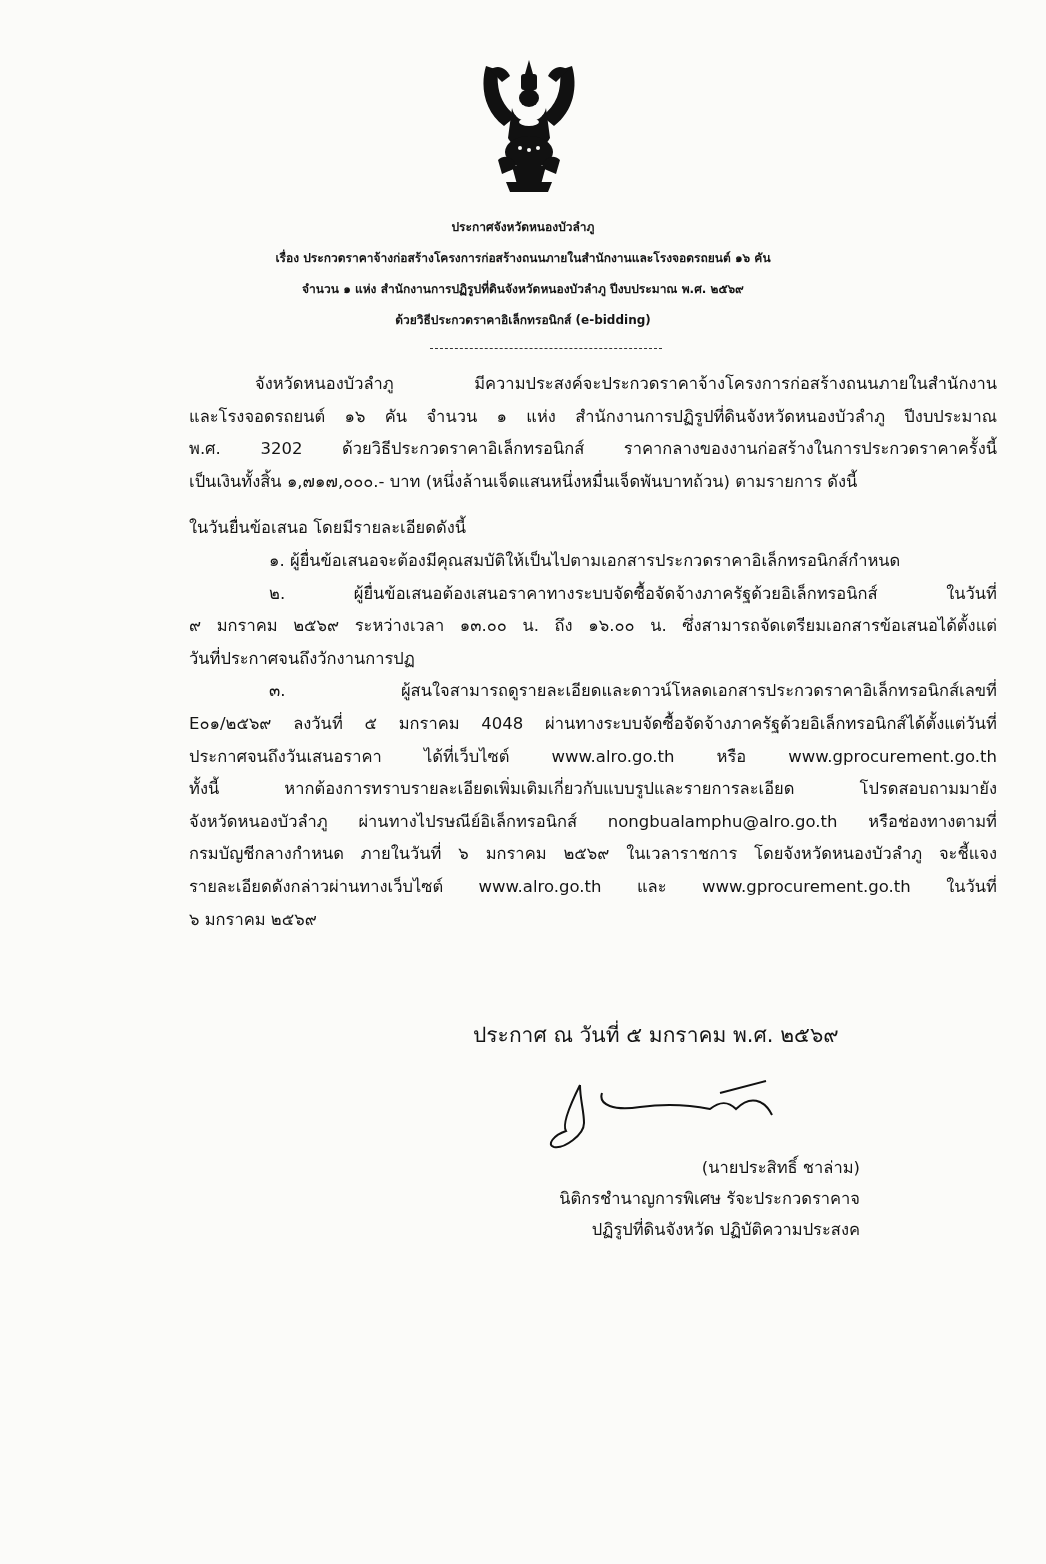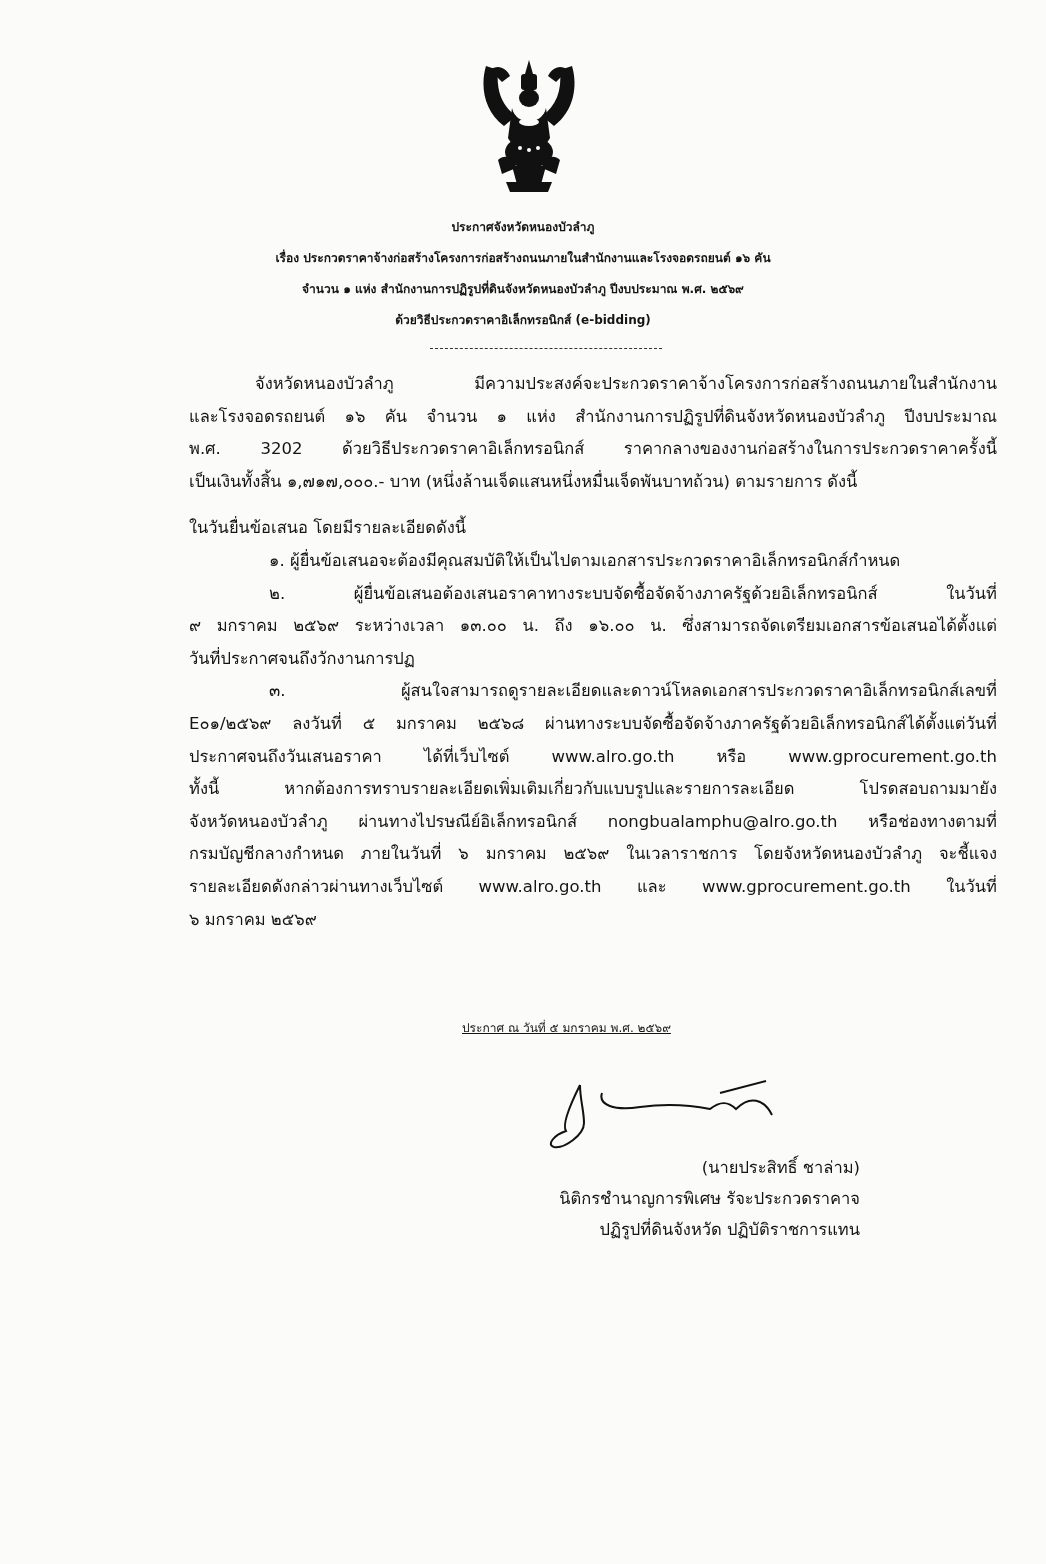--- a/index.html
+++ b/index.html
@@ -12,21 +12,21 @@
   .emblem { position: absolute; left: 476px; top: 56px; width: 106px; height: 140px; }
   .title-block { position: absolute; left: 120px; top: 212px; width: 806px; text-align: center; }
   .title-line { font-size: 12px; font-weight: bold; line-height: 31px; white-space: nowrap; }
   .rule { position: absolute; left: 430px; top: 348px; width: 232px; border-top: 1px dashed #333; }
   .body { position: absolute; left: 143px; top: 368px; width: 808px; font-size: 16.5px; line-height: 32.6px; margin-left: 46px; }
   .line { white-space: nowrap; overflow: hidden; height: 32.6px; }
   .justify { text-align: justify; text-align-last: justify; }
   .indent { padding-left: 66px; }
   .item-indent { padding-left: 80px; }
   .gap { height: 14px; }
-  .date-line { position: absolute; left: 462px; top: 1018px; font-size: 12px; white-space: nowrap; text-decoration: underline; }
+  .date-line { position: absolute; left: 473px; top: 1018px; font-size: 21px; white-space: nowrap; }
   .signature { position: absolute; left: 540px; top: 1075px; width: 270px; height: 80px; }
   .signer { position: absolute; left: 460px; top: 1152px; width: 400px; text-align: right; font-size: 16.5px; line-height: 31px; }
   .signer div { white-space: nowrap; }
 </style>
 </head>
 <body>
 
 <div class="page">
 
   <svg class="emblem" viewBox="0 0 106 140">
@@ -67,35 +67,35 @@
     <div class="line justify">และโรงจอดรถยนต์ ๑๖ คัน จำนวน ๑ แห่ง สำนักงานการปฏิรูปที่ดินจังหวัดหนองบัวลำภู ปีงบประมาณ</div>
     <div class="line justify">พ.ศ. 3202 ด้วยวิธีประกวดราคาอิเล็กทรอนิกส์ ราคากลางของงานก่อสร้างในการประกวดราคาครั้งนี้</div>
     <div class="line">เป็นเงินทั้งสิ้น ๑,๗๑๗,๐๐๐.- บาท (หนึ่งล้านเจ็ดแสนหนึ่งหมื่นเจ็ดพันบาทถ้วน) ตามรายการ ดังนี้</div>
     <div class="gap"></div>
     <div class="line">ในวันยื่นข้อเสนอ โดยมีรายละเอียดดังนี้</div>
     <div class="line item-indent">๑.  ผู้ยื่นข้อเสนอจะต้องมีคุณสมบัติให้เป็นไปตามเอกสารประกวดราคาอิเล็กทรอนิกส์กำหนด</div>
     <div class="line justify item-indent">๒. ผู้ยื่นข้อเสนอต้องเสนอราคาทางระบบจัดซื้อจัดจ้างภาครัฐด้วยอิเล็กทรอนิกส์ ในวันที่</div>
     <div class="line justify">๙  มกราคม ๒๕๖๙ ระหว่างเวลา ๑๓.๐๐ น. ถึง ๑๖.๐๐ น. ซึ่งสามารถจัดเตรียมเอกสารข้อเสนอได้ตั้งแต่</div>
     <div class="line">วันที่ประกาศจนถึงวักงานการปฏ</div>
     <div class="line justify item-indent">๓. ผู้สนใจสามารถดูรายละเอียดและดาวน์โหลดเอกสารประกวดราคาอิเล็กทรอนิกส์เลขที่</div>
-    <div class="line justify">E๐๑/๒๕๖๙ ลงวันที่ ๕ มกราคม ๒๕๖๘ ผ่านทางระบบจัดซื้อจัดจ้างภาครัฐด้วยอิเล็กทรอนิกส์ได้ตั้งแต่วันที่</div>
+    <div class="line justify">E๐๑/๒๕๖๙ ลงวันที่ ๕ มกราคม 4048 ผ่านทางระบบจัดซื้อจัดจ้างภาครัฐด้วยอิเล็กทรอนิกส์ได้ตั้งแต่วันที่</div>
     <div class="line justify">ประกาศจนถึงวันเสนอราคา ได้ที่เว็บไซต์ www.alro.go.th หรือ www.gprocurement.go.th</div>
     <div class="line justify">ทั้งนี้ หากต้องการทราบรายละเอียดเพิ่มเติมเกี่ยวกับแบบรูปและรายการละเอียด โปรดสอบถามมายัง</div>
     <div class="line justify">จังหวัดหนองบัวลำภู ผ่านทางไปรษณีย์อิเล็กทรอนิกส์ nongbualamphu@alro.go.th หรือช่องทางตามที่</div>
     <div class="line justify">กรมบัญชีกลางกำหนด ภายในวันที่ ๖ มกราคม ๒๕๖๙ ในเวลาราชการ โดยจังหวัดหนองบัวลำภู จะชี้แจง</div>
     <div class="line justify">รายละเอียดดังกล่าวผ่านทางเว็บไซต์ www.alro.go.th และ www.gprocurement.go.th ในวันที่</div>
     <div class="line">๖ มกราคม ๒๕๖๙</div>
   </div>
 
   <div class="date-line">ประกาศ ณ วันที่  ๕  มกราคม พ.ศ. ๒๕๖๙</div>
 
   <svg class="signature" viewBox="0 0 270 80">
     <path d="M40 10 C30 30 22 50 26 56 C14 60 6 70 14 72 C24 74 44 60 44 48 C44 36 40 24 40 10" fill="none" stroke="#111" stroke-width="2"></path>
     <path d="M62 18 C58 30 74 36 100 32 C130 28 150 30 170 34 C180 26 188 26 196 34 C210 20 224 24 232 40" fill="none" stroke="#111" stroke-width="2"></path>
     <path d="M180 18 L226 6" fill="none" stroke="#111" stroke-width="2"></path>
   </svg>
 
   <div class="signer">
     <div>(นายประสิทธิ์ ชาล่าม)</div>
     <div>นิติกรชำนาญการพิเศษ รัจะประกวดราคาจ</div>
-    <div>ปฏิรูปที่ดินจังหวัด ปฏิบัติราชการแทน</div>
+    <div>ปฏิรูปที่ดินจังหวัด ปฏิบัติความประสงค</div>
   </div>
 </div>
 
 </body></html>

